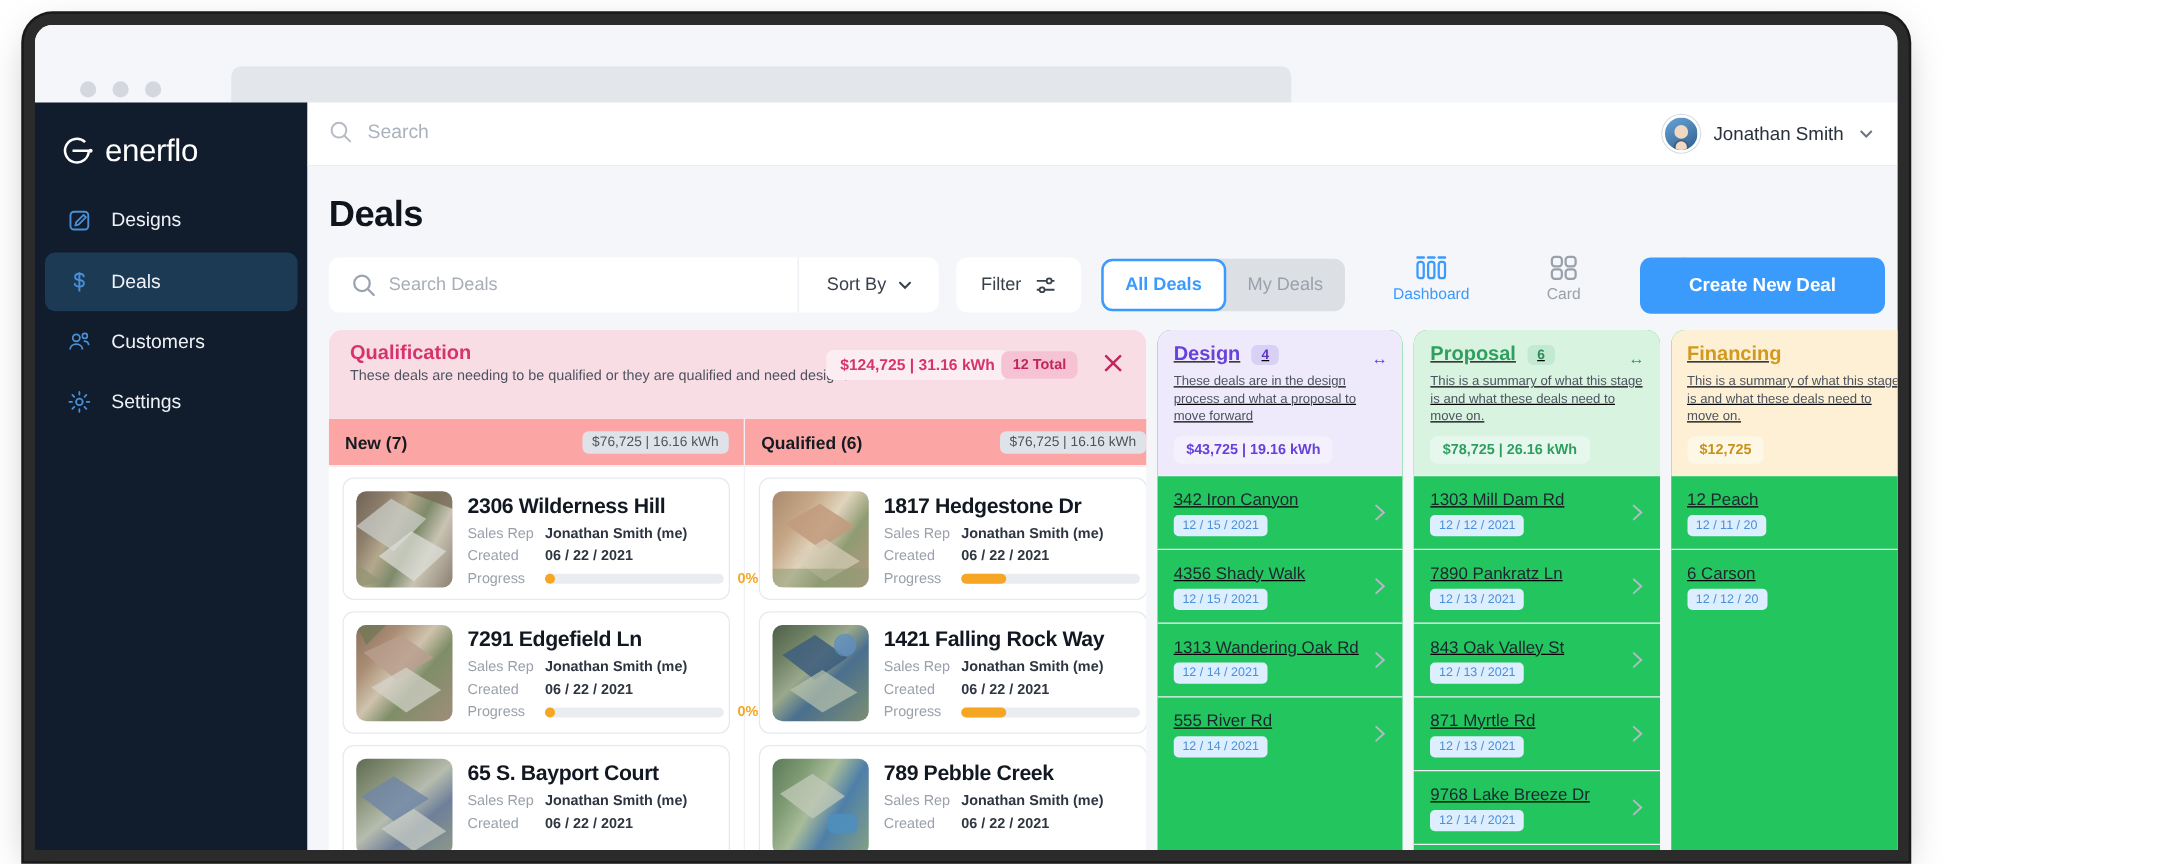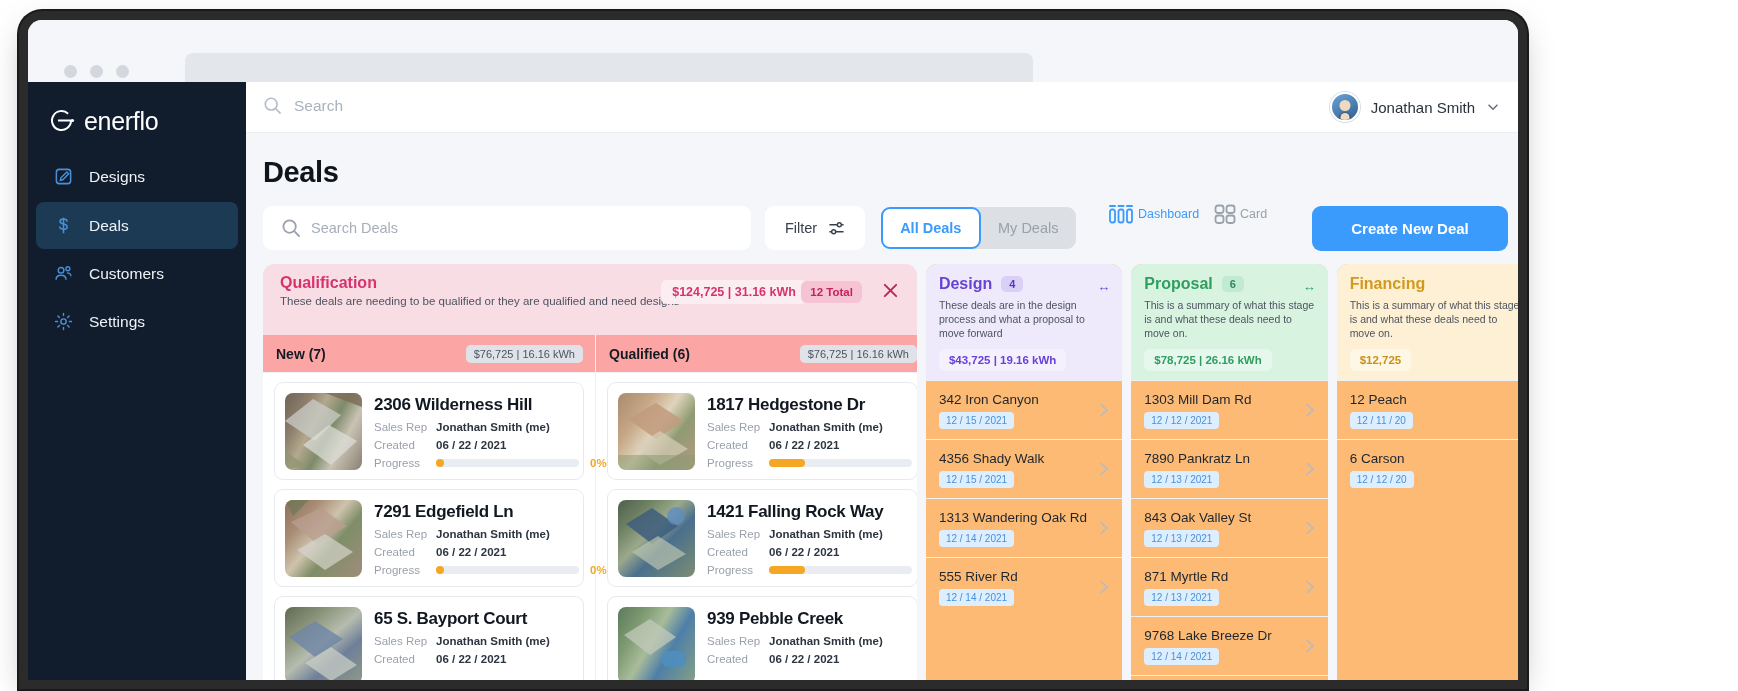--- a/index.html
+++ b/index.html
@@ -116,21 +116,21 @@
   #filterbox .lb { color: #39414d; font-size: 14.5px; }
   #segwrap {
     position: absolute; left: 618px; top: 1px; width: 195px; height: 42px;
     background: #dcdfe4; border-radius: 9px; display: flex; align-items: center;
   }
   .seg { flex:1; height:42px; display:flex; align-items:center; justify-content:center;
          font-size:14.5px; cursor:pointer; }
   .seg.on { background:#fff; border:2px solid #3b9bfd; border-radius:9px; color:#3b9bfd; font-weight:600; }
   .seg.off { color:#9aa1ab; }
   #views { position:absolute; left: 845px; top: -2px; display: flex; gap: 32px; }
-  .viewbtn { width: 74px; display:flex; flex-direction:row; align-items:center; gap:4px; cursor:pointer; }
+  .viewbtn { width: 74px; display:flex; flex-direction:column; align-items:center; gap:4px; cursor:pointer; }
   .viewbtn .vl { font-size: 12.5px; }
   .viewbtn.on .vl { color:#3b9bfd; }
   .viewbtn.off .vl { color:#9aa1ab; }
   #createbtn {
     position: absolute; right: 0; top: 0; width: 196px; height: 45px;
     background: #3b9bfd; border-radius: 9px; border:none; cursor:pointer;
     color:#fff; font-size:15px; font-weight:600; font-family:"Liberation Sans",sans-serif;
   }
 
   
@@ -174,21 +174,21 @@
   .dinfo { flex:1; padding-top: 2px; }
   .dinfo .addr { font-size: 17px; font-weight: 700; color:#111821; letter-spacing:-.3px; }
   .drow { display:flex; align-items:center; margin-top: 6px; font-size: 11.5px; }
   .drow .k { color:#9aa1ab; width: 62px; flex-shrink:0; }
   .drow .v { color:#2d3540; font-weight:600; }
   .bar { width: 143px; height: 8px; background:#e9edf2; border-radius: 4px; position:relative; }
   .bar i { position:absolute; left:0; top:0; height:8px; border-radius:4px; background:#f5a623; display:block; }
   .pct { color:#f5a623; font-size:11.5px; font-weight:600; margin-left: 11px; }
 
   
-  .stagecol { width: 200px; height: 416px; background:#fdba74; border-radius: 11px 11px 0 0; overflow:hidden; position:relative; }
+  .stagecol { width: 200px; height: 416px; background:#22c55e; border-radius: 11px 11px 0 0; overflow:hidden; position:relative;text-decoration:underline; }
   .stagehead { padding: 11px 13px 9px 13px; position:relative; }
   .stagehead .row1 { display:flex; align-items:center; gap: 9px; }
   .stagehead .t { font-size: 16px; font-weight:600; }
   .stagehead .cnt { border-radius:5px; padding: 2px 8px; font-size: 11px; font-weight:600; }
   .stagehead .s { font-size: 10.5px; color:#4d5460; margin-top:5px; line-height: 1.35; }
   .stagehead .arrows { position:absolute; right: 12px; top: 15px; font-size:13px; cursor:pointer; }
   .stagepill {
     margin-top: 8px; display:inline-flex; align-items:center; height: 22px; padding: 0 10px;
     border-radius: 6px; font-size: 11.5px; font-weight:600;
   }
@@ -316,20 +316,28 @@
     <div id="controls">
 
       <div id="searchbox">
         <span class="mag">
           <svg class="icn" width="20" height="20" viewBox="0 0 20 20">
             <circle cx="8.6" cy="8.6" r="6.2" fill="none" stroke="#9aa2ad" stroke-width="1.8"></circle>
             <line x1="13.2" y1="13.2" x2="18" y2="18" stroke="#9aa2ad" stroke-width="1.8" stroke-linecap="round"></line>
           </svg>
         </span>
         <span class="ph">Search Deals</span>
+        <div id="sortby">
+          <span class="lb">Sort By</span>
+          <span>
+            <svg class="icn" width="14" height="14" viewBox="0 0 14 14">
+              <path d="M3 5.2L7 9.2l4-4" fill="none" stroke="#39414d" stroke-width="1.6" stroke-linecap="round"></path>
+            </svg>
+          </span>
+        </div>
       </div>
 
       <div id="filterbox">
         <span class="lb">Filter</span>
         <span>
           <svg class="icn" width="17" height="17" viewBox="0 0 18 18">
             <line x1="1.5" y1="5" x2="16.5" y2="5" stroke="#39414d" stroke-width="1.5"></line>
             <line x1="1.5" y1="12.5" x2="16.5" y2="12.5" stroke="#39414d" stroke-width="1.5"></line>
             <circle cx="12" cy="5" r="2.1" fill="#fff" stroke="#39414d" stroke-width="1.5"></circle>
             <circle cx="6" cy="12.5" r="2.1" fill="#fff" stroke="#39414d" stroke-width="1.5"></circle>
@@ -553,21 +561,21 @@
               </div>
 
               <div class="dealcard">
                 <div class="thumb" style="background:linear-gradient(120deg,#5b7a5a 0%,#7d9a72 24%,#a9bc9a 44%,#4e7fa8 64%,#86a184 100%);">
                   <svg width="77" height="77" viewBox="0 0 77 77" style="position:absolute">
                     <polygon points="6,28 32,12 58,30 32,48" fill="#c2c9ba" opacity=".75"></polygon>
                     <rect x="44" y="44" width="24" height="16" rx="6" fill="#4e8fc0" opacity=".85"></rect>
                   </svg>
                 </div>
                 <div class="dinfo">
-                  <div class="addr">939 Pebble Creek</div>
+                  <div class="addr">789 Pebble Creek</div>
                   <div class="drow">
                     <span class="k">Sales Rep</span>
                     <span class="v">Jonathan Smith (me)</span>
                   </div>
                   <div class="drow">
                     <span class="k">Created</span>
                     <span class="v">06 / 22 / 2021</span>
                   </div>
                 </div>
               </div>

